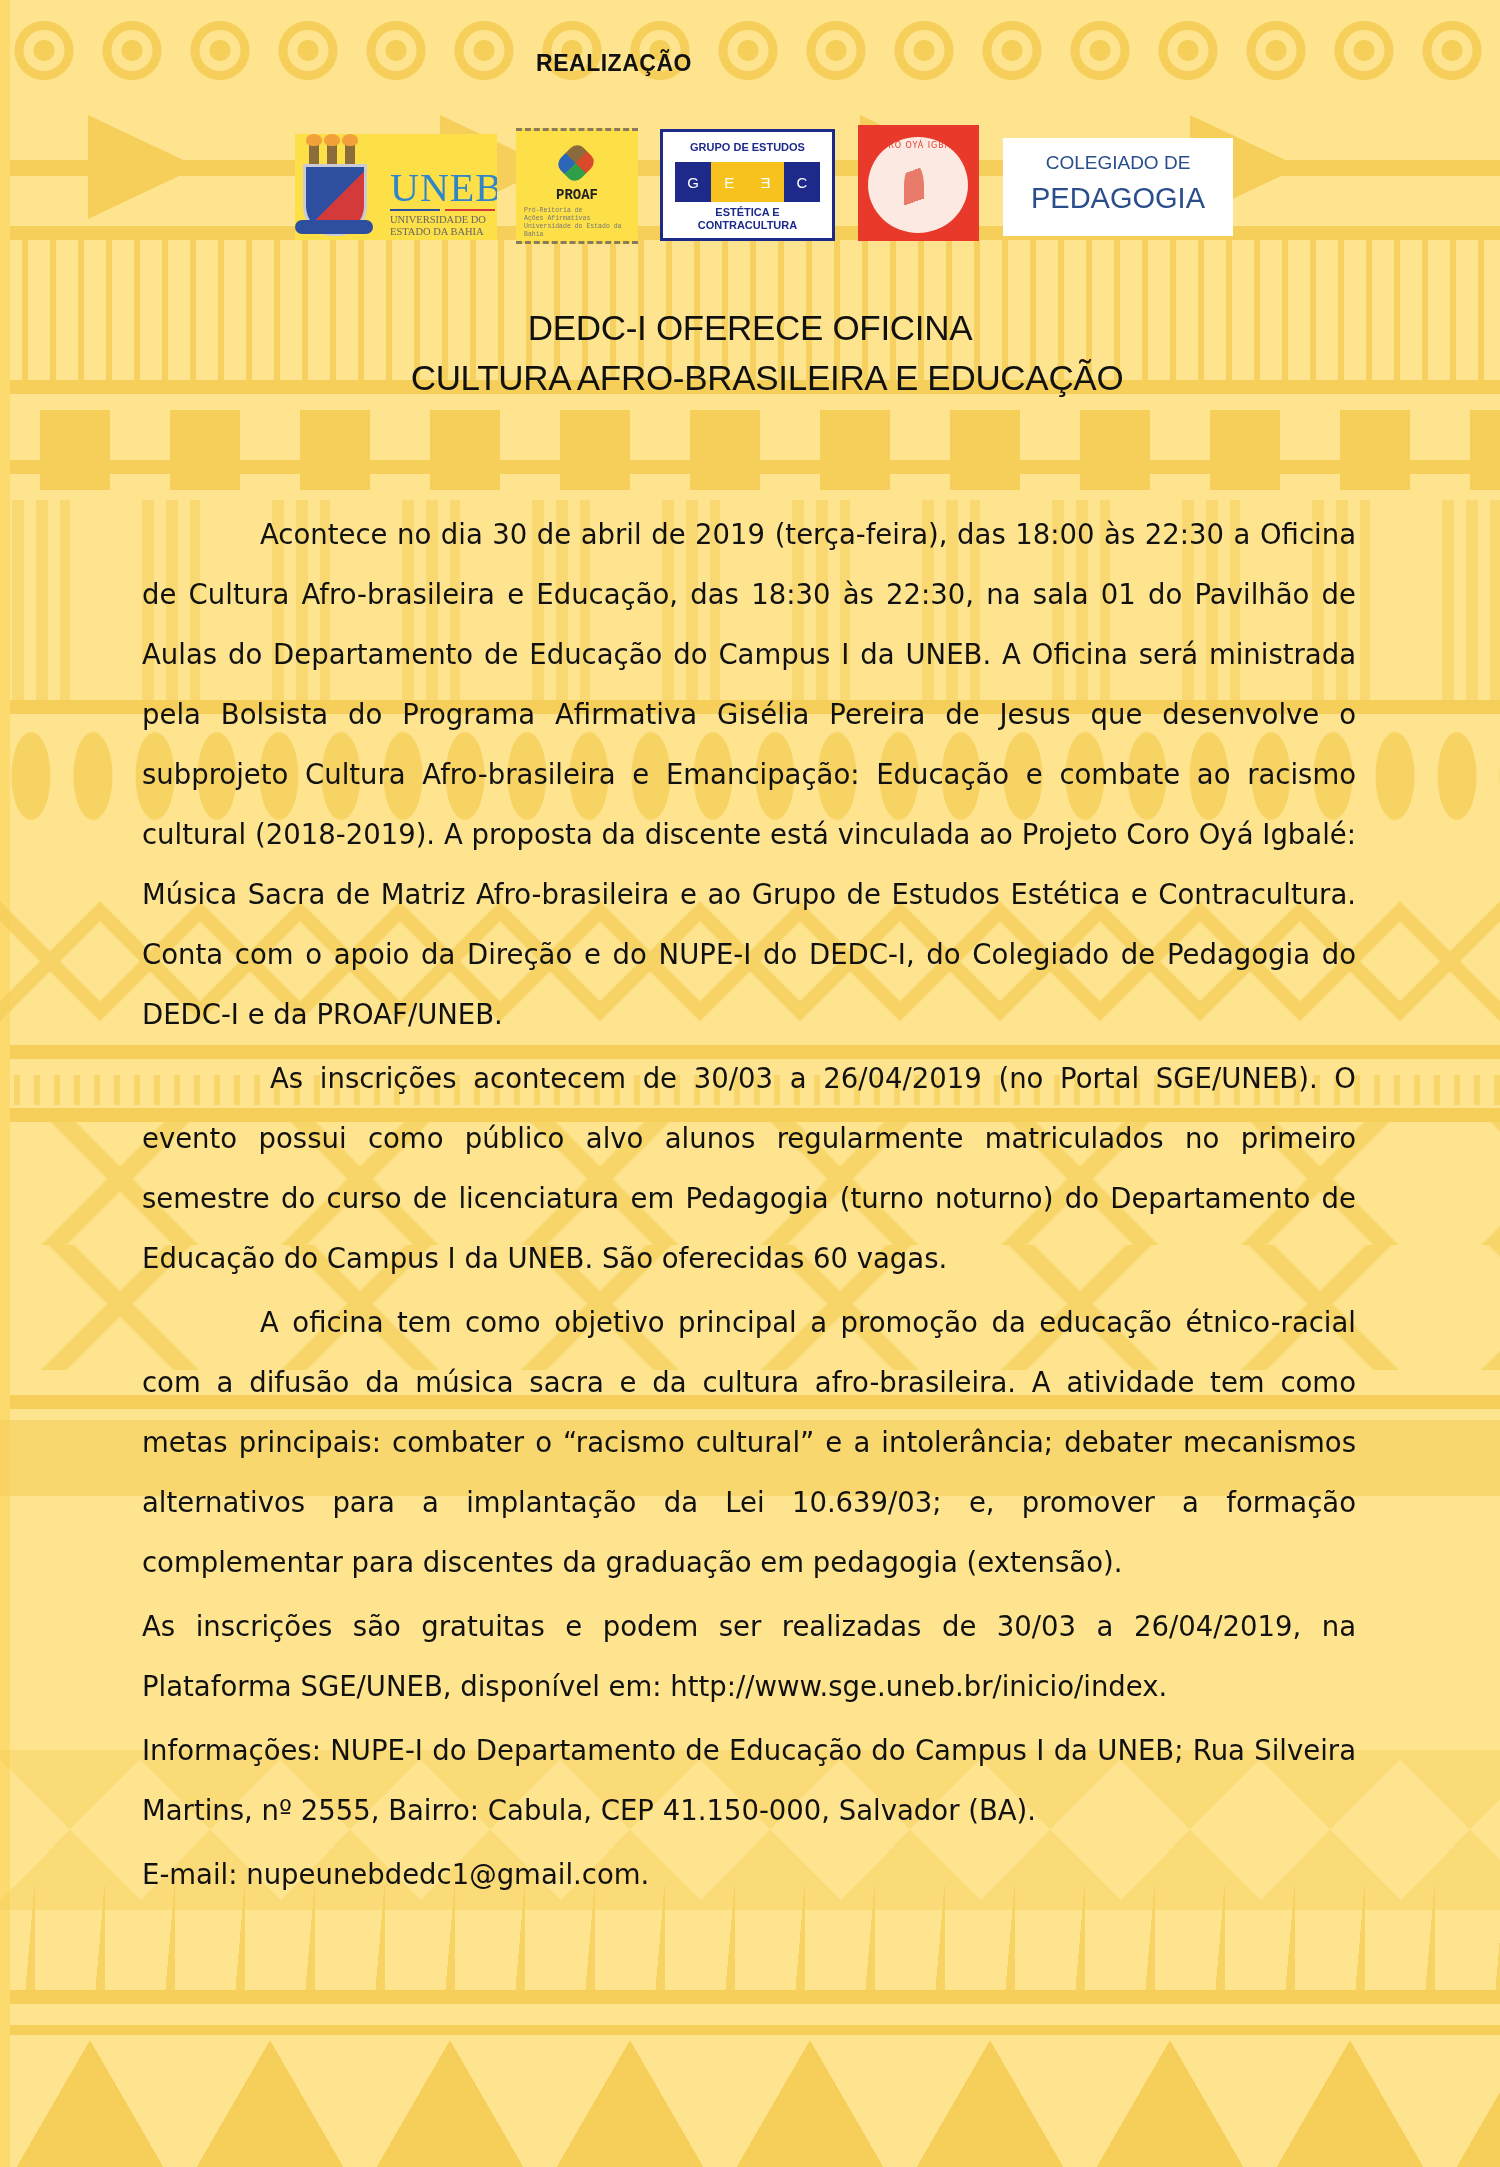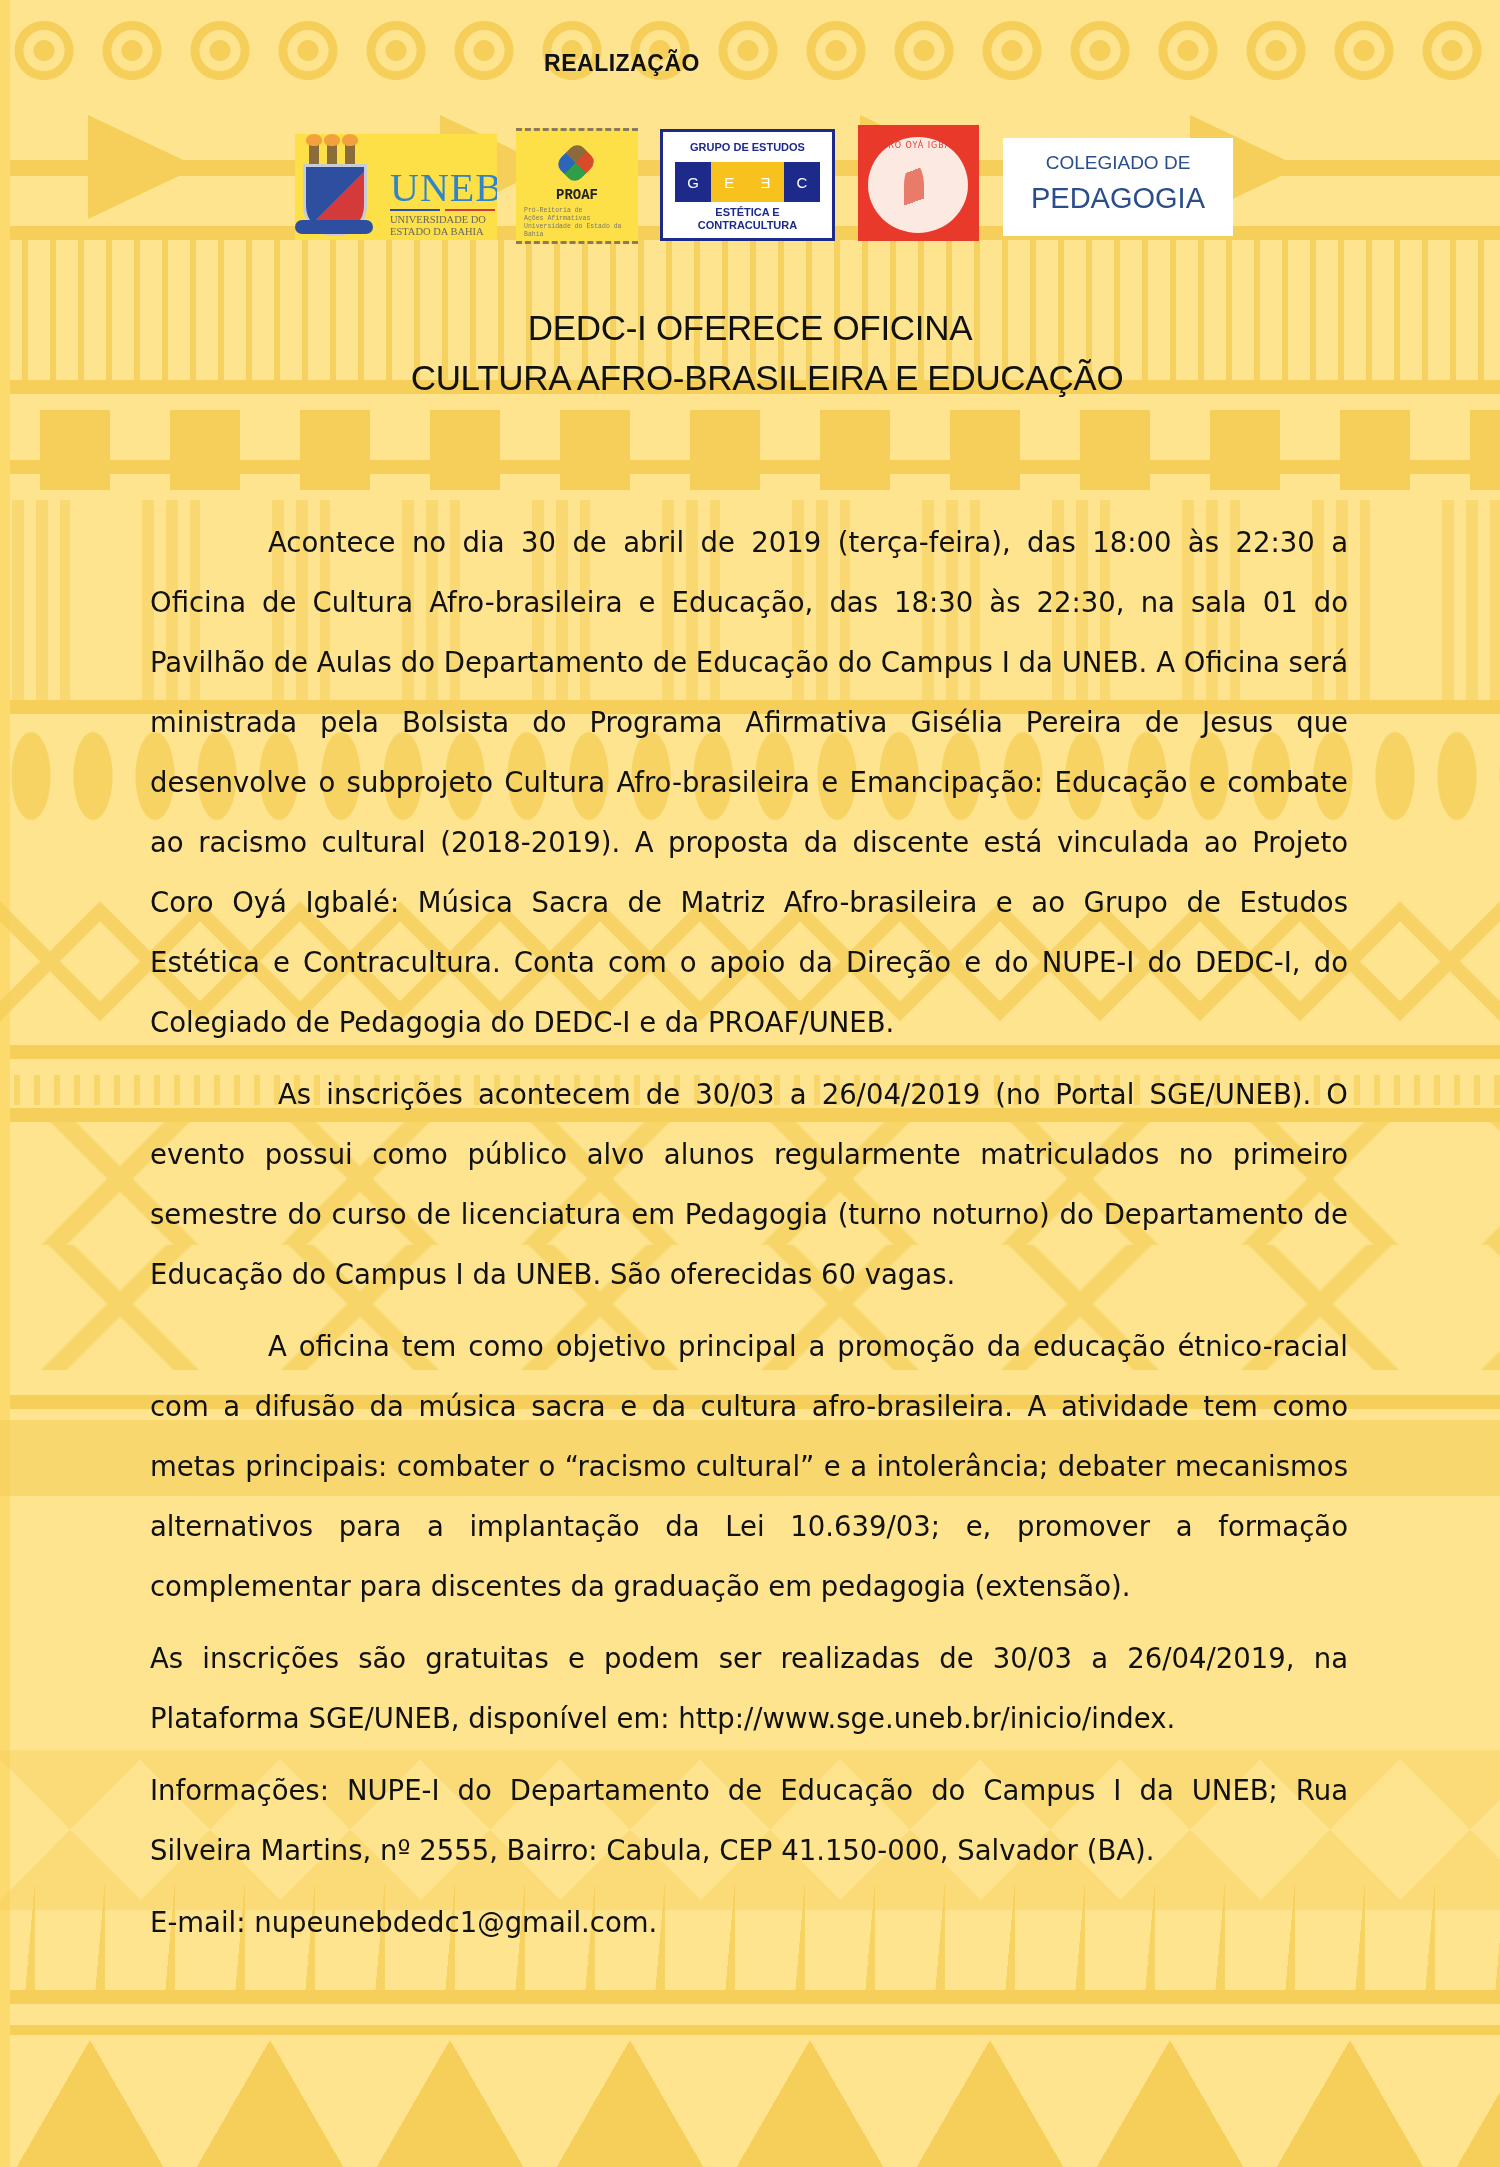--- a/index.html
+++ b/index.html
@@ -48,21 +48,21 @@
   .band-diamonds { top: 1750px; height: 160px;
     background: conic-gradient(from -45deg at 50% 50%, #F5CF5A 0 90deg, transparent 90deg 180deg, #F5CF5A 180deg 270deg, transparent 270deg) 0 0/140px 160px repeat-x;
     opacity:.45; }
   .band-spikes { top: 1880px; height: 110px;
     background: conic-gradient(from 160deg at 50% 0%, transparent 0 20deg, #F5CF5A 20deg 25deg, transparent 25deg) 0 0/70px 110px repeat-x; opacity:.8; }
   .band-bigtri { top: 2040px; height: 127px;
     background: conic-gradient(from 150deg at 50% 0%, #F5CF5A 0 60deg, transparent 60deg) 0 0/180px 127px repeat-x; }
 
   
   .realizacao {
-    position:absolute; top: 50px; left:8px; width:1228px; text-align:center;
+    position:absolute; top: 50px; left:0; width:1228px; text-align:center;
     font-family: "Liberation Sans", sans-serif; font-weight:bold; font-size: 23px; letter-spacing: .5px;
   }
   .logos { position:absolute; top:0; left:0; width:1500px; height:260px; }
   .logo { position:absolute; box-sizing:border-box; overflow:hidden; }
   .logo-uneb { left:295px; top:134px; width:202px; height:106px; background:#fde047; }
   .uneb-shield { position:absolute; left:8px; top:30px; width:58px; height:66px;
     background: linear-gradient(135deg, #2E4FA0 50%, #D53A3A 50%); border-radius: 0 0 30px 30px; border:3px solid #c9ccd6; }
   .uneb-torch { position:absolute; top:6px; width:10px; height:24px; background:#8b6d3a; }
   .uneb-torch::before { content:""; position:absolute; left:-3px; top:-6px; width:16px; height:12px; background:#F3A13B; border-radius:50% 50% 40% 40%; }
   .uneb-ribbon { position:absolute; left:0; top:86px; width:78px; height:14px; background:#2E4FA0; border-radius:8px; }
@@ -99,21 +99,21 @@
     font-family:"Liberation Sans", sans-serif; font-size: 35px; letter-spacing: -0.3px; color:#111;
   }
   .title-1 { top: 308px; }
   .title-2 { top: 358px; margin-left: 17px; }
 
   .body-text {
     position:absolute; left:138px; width:1222px; top: 500px;
     font-family: "DejaVu Sans", sans-serif; font-size: 27.5px; line-height: 60px;
     text-align: justify; color:#111;
   }
-  .body-text p { margin:12px; }
+  .body-text p { margin:4px; }
   .indent { text-indent: 118px; }
   .indent2 { text-indent: 128px; }
   .left { text-align:left; }
 </style>
 </head>
 <body>
 
 <div class="edge-left"></div>
 <div class="bg band-circles"></div>
 <div class="bg band-arrow">

